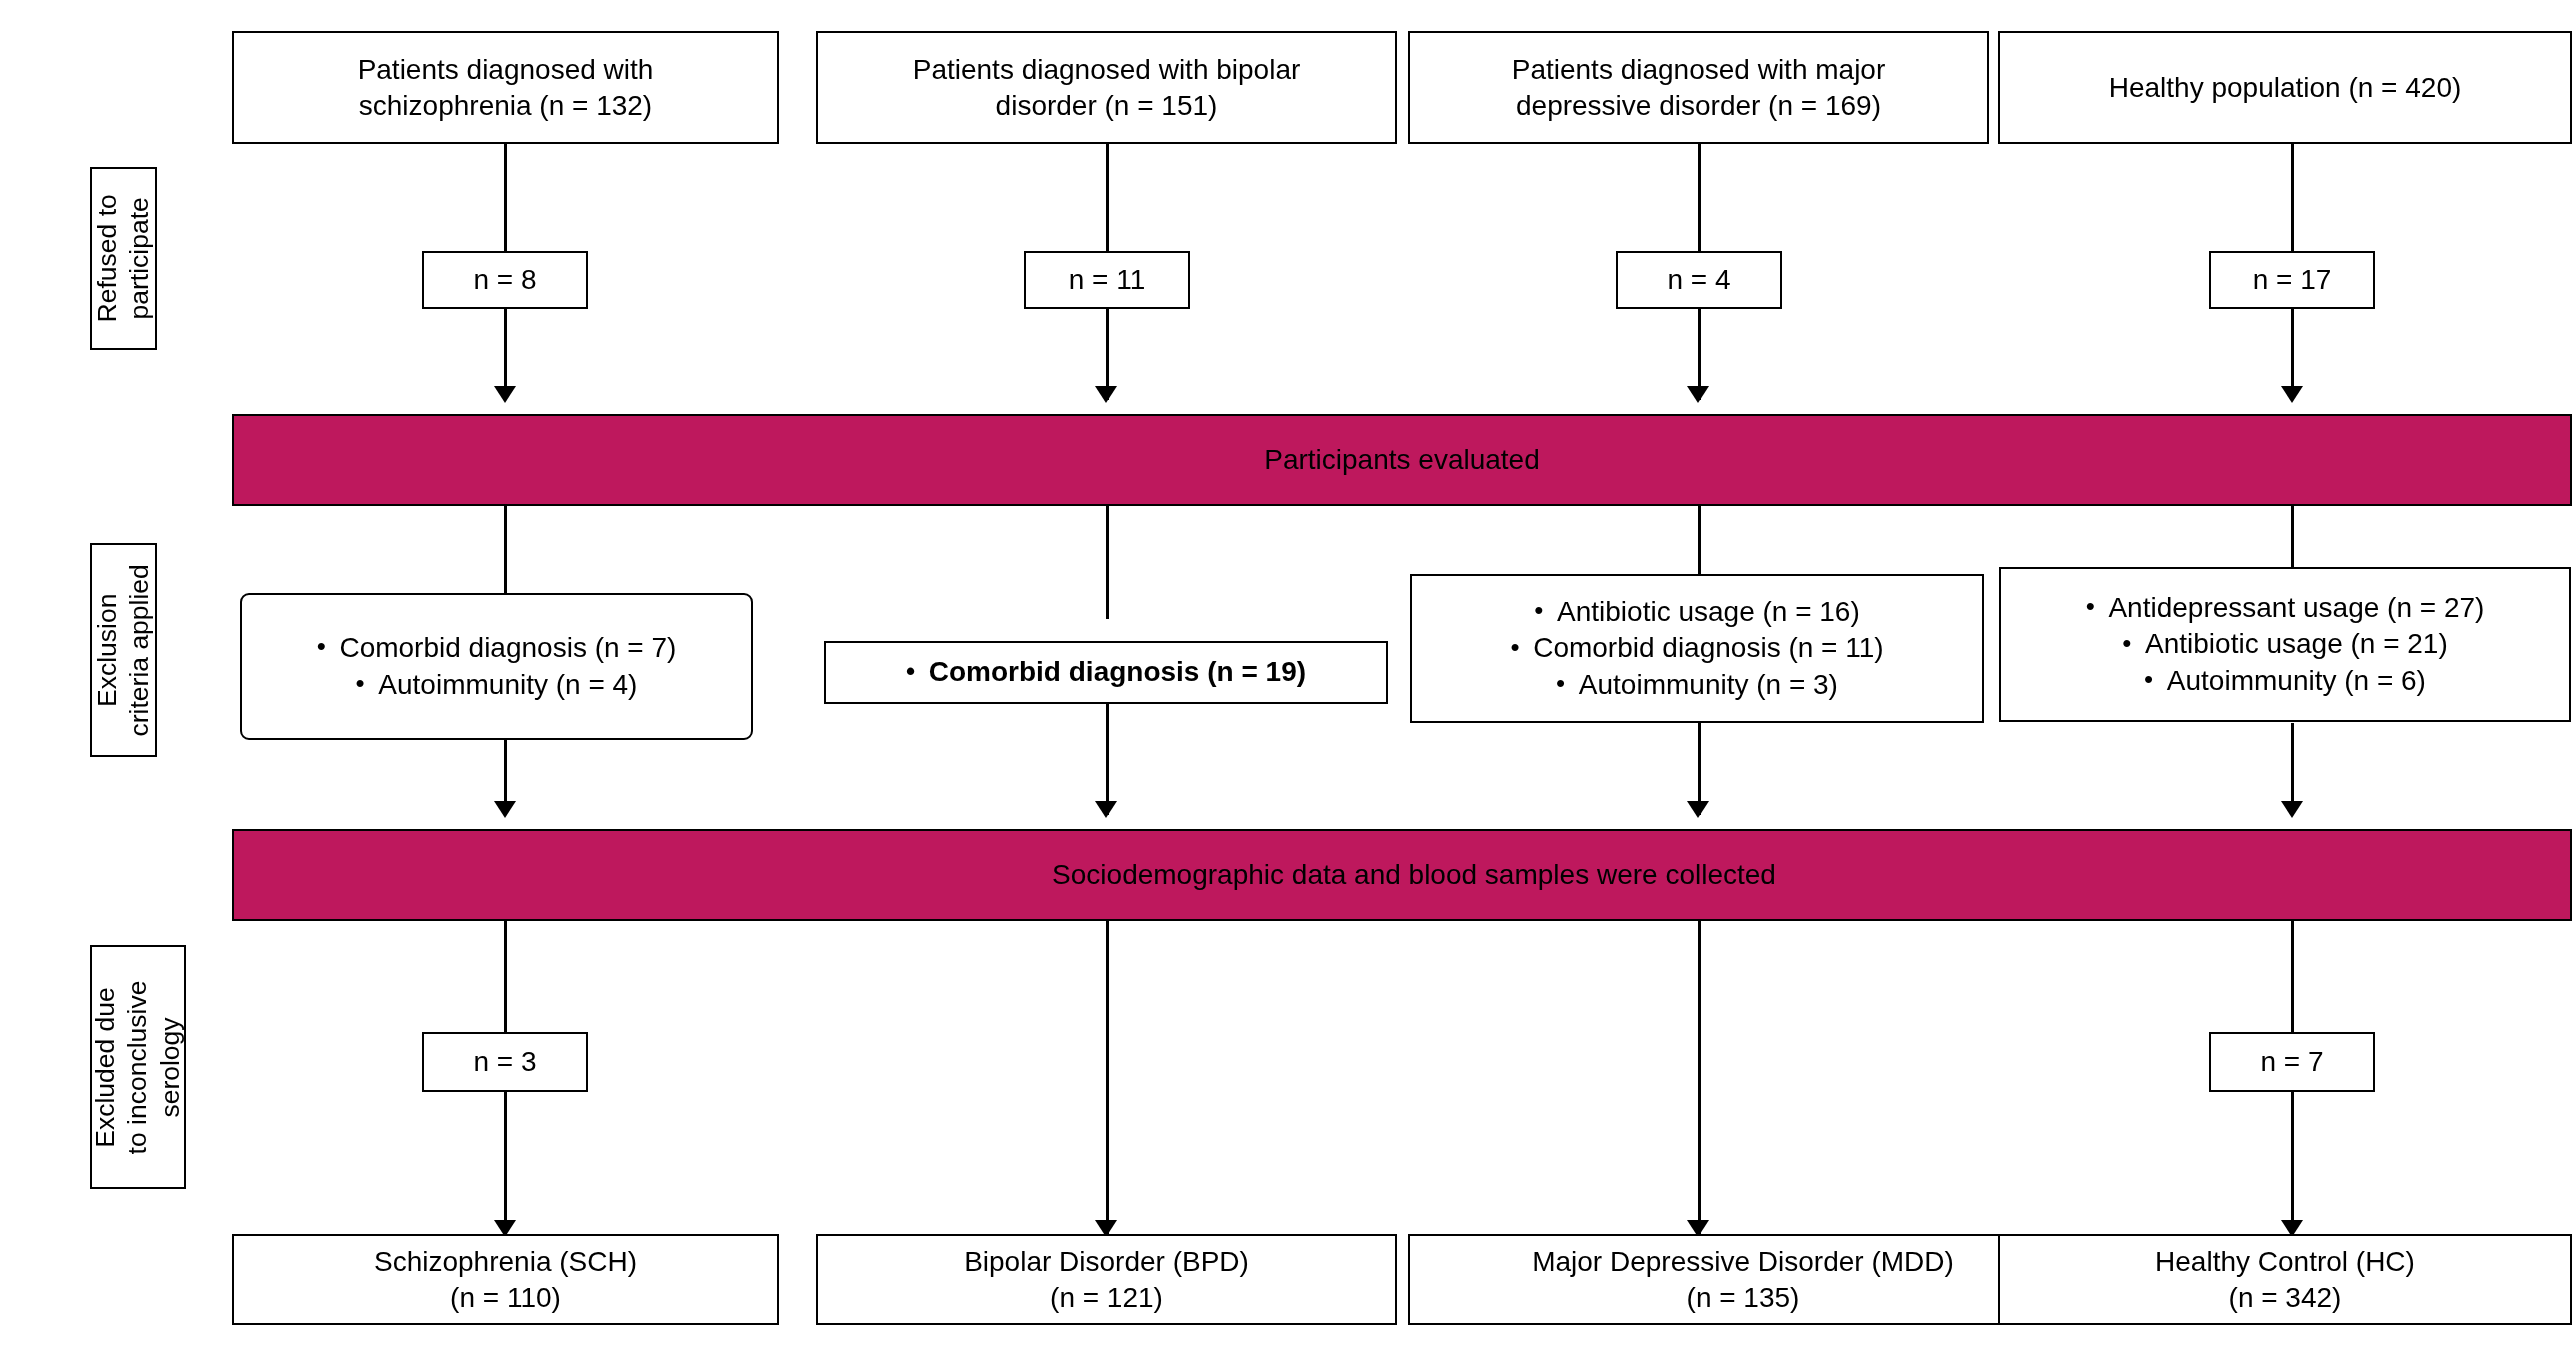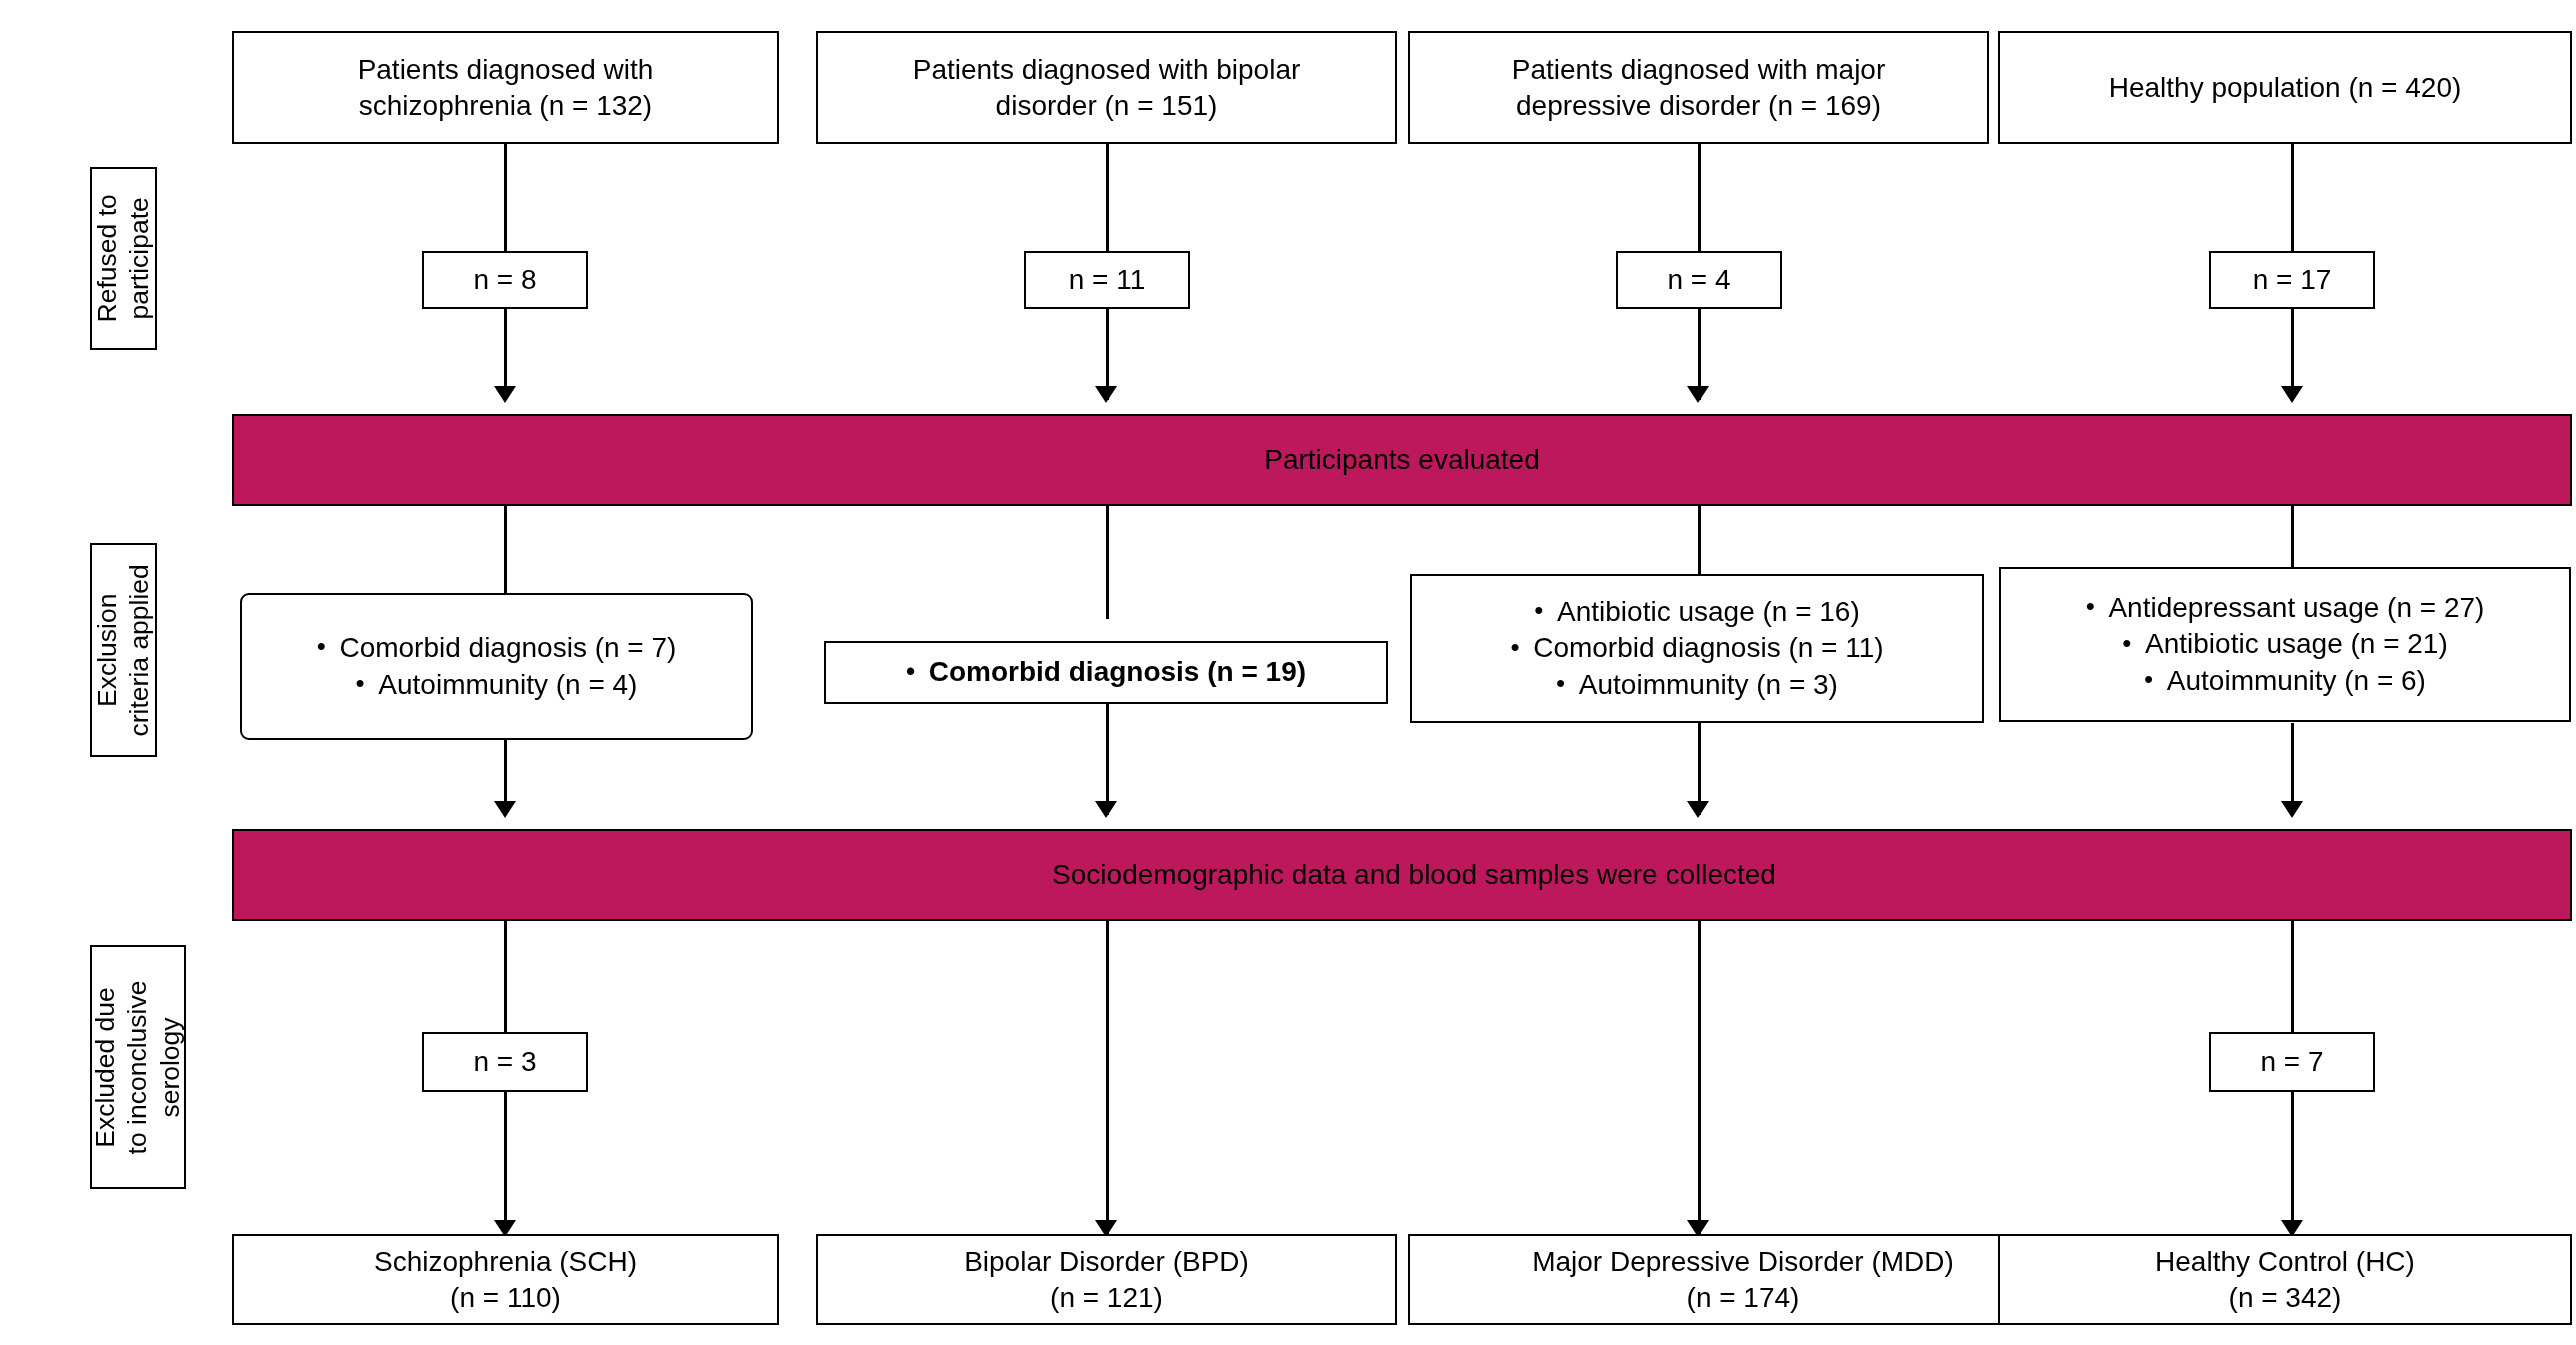--- a/index.html
+++ b/index.html
@@ -271,21 +271,21 @@
     <span class="ln">(n = 110)</span>
   </div>
 
   <div class="box" style="left:816px; top:1234px; width:581px; height:91px;">
     <span class="ln">Bipolar Disorder (BPD)</span>
     <span class="ln">(n = 121)</span>
   </div>
 
   <div class="box" style="left:1408px; top:1234px; width:670px; height:91px;">
     <span class="ln">Major Depressive Disorder (MDD)</span>
-    <span class="ln">(n = 174)</span>
+    <span class="ln">(n = 135)</span>
   </div>
 
   <div class="box" style="left:1998px; top:1234px; width:574px; height:91px;">
     <span class="ln">Healthy Control (HC)</span>
     <span class="ln">(n = 342)</span>
   </div>
 
 </div>
 
 

